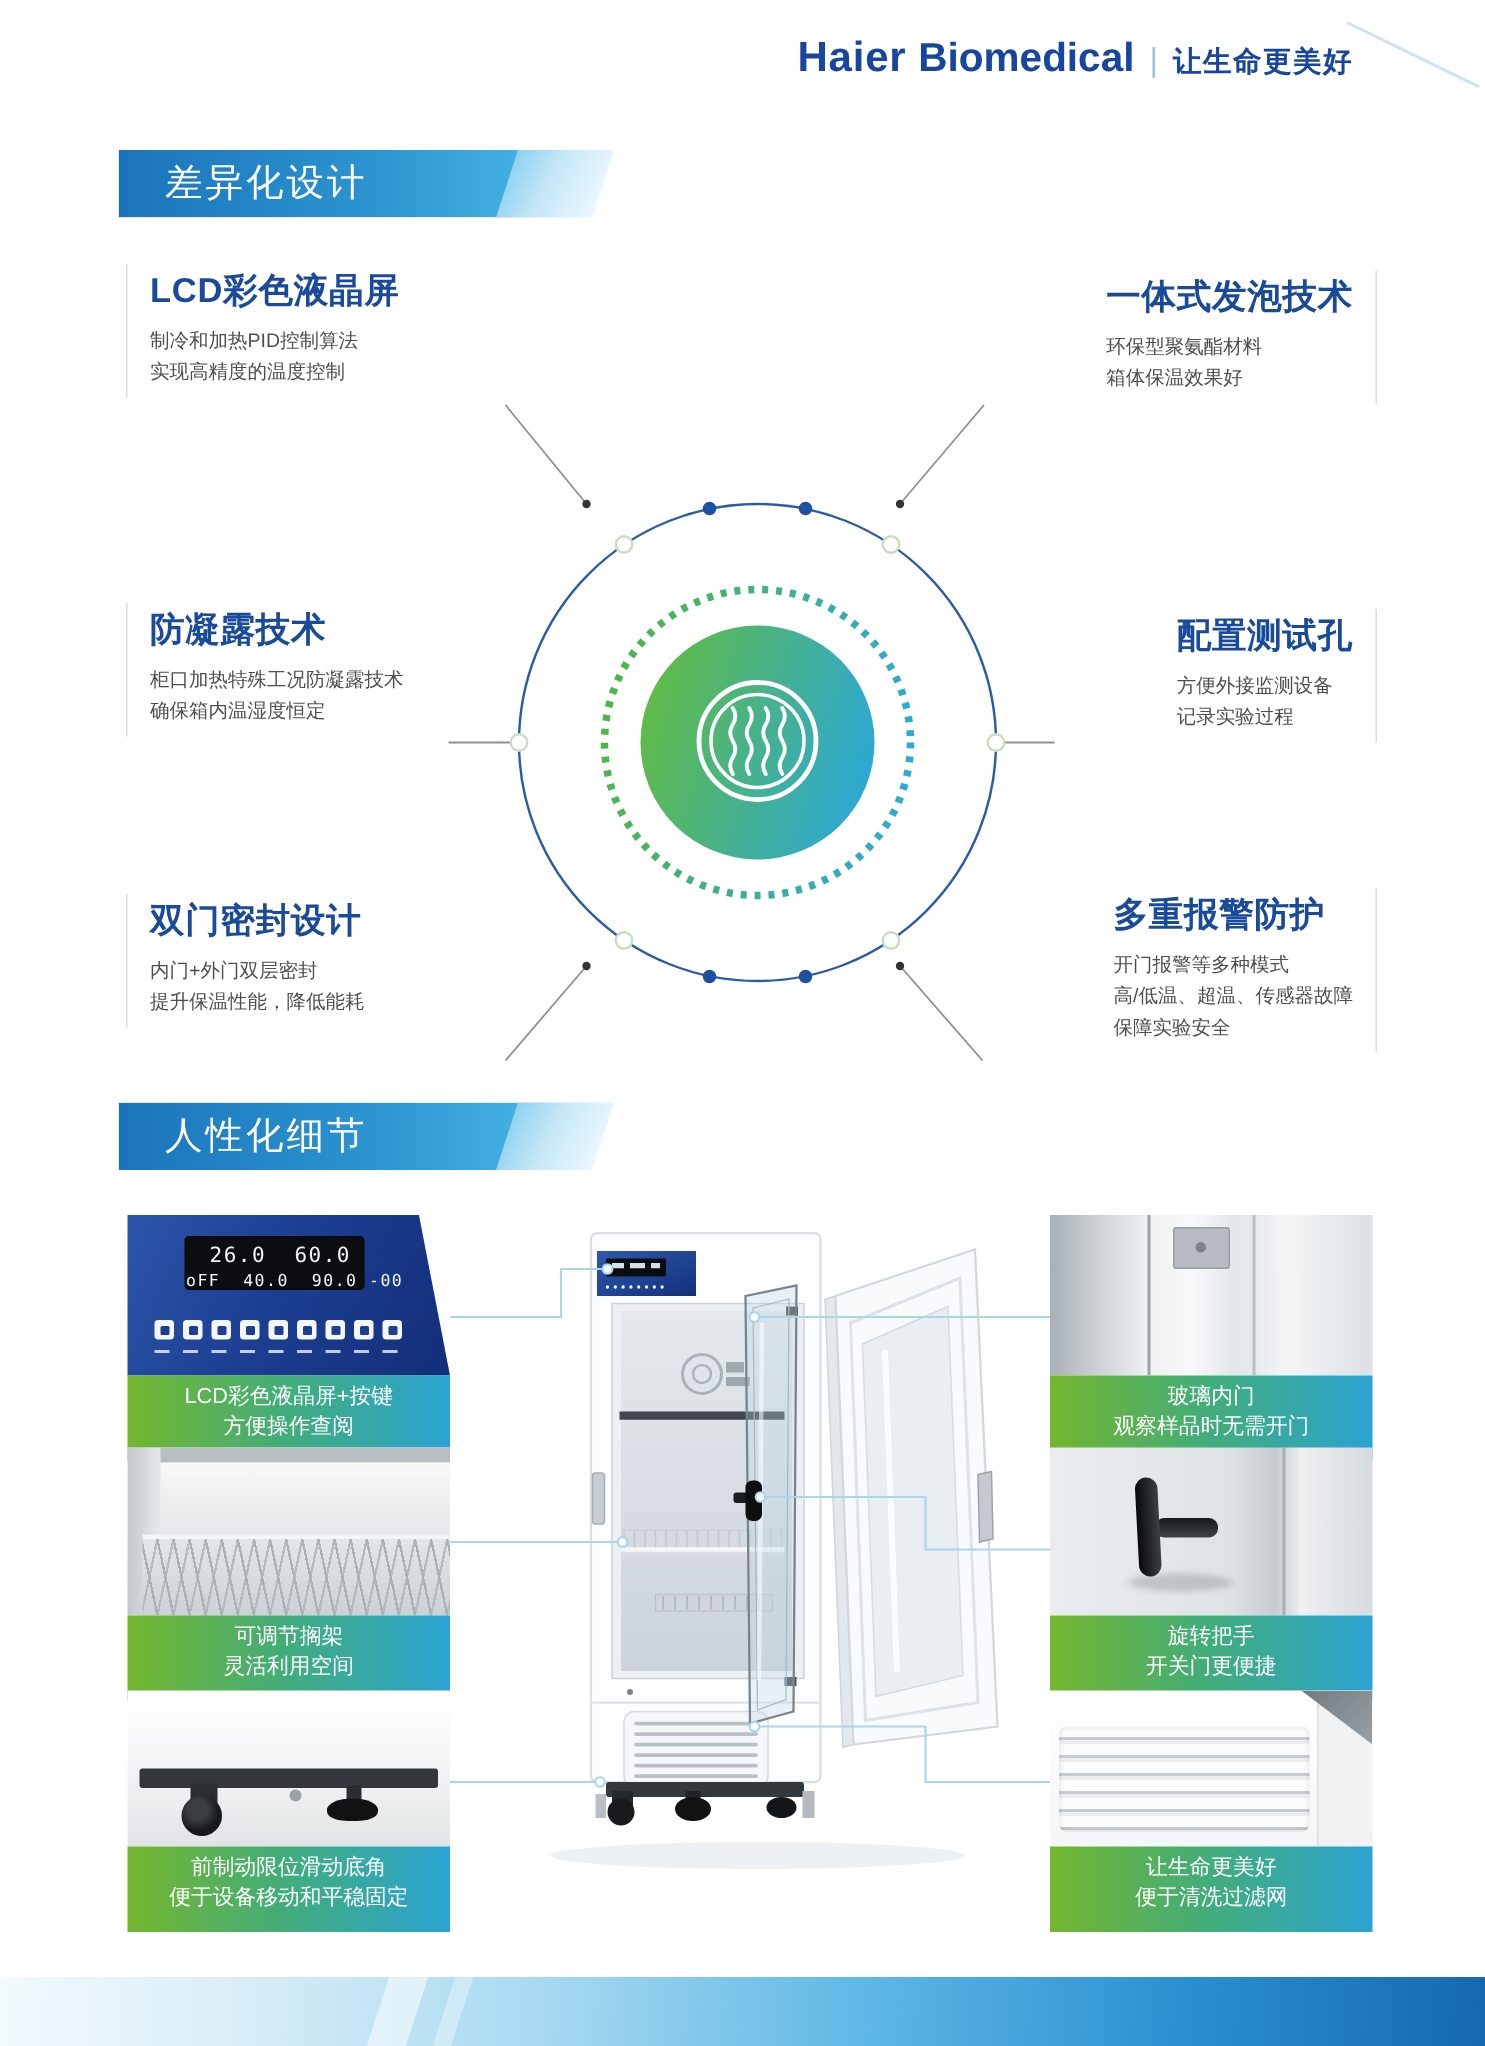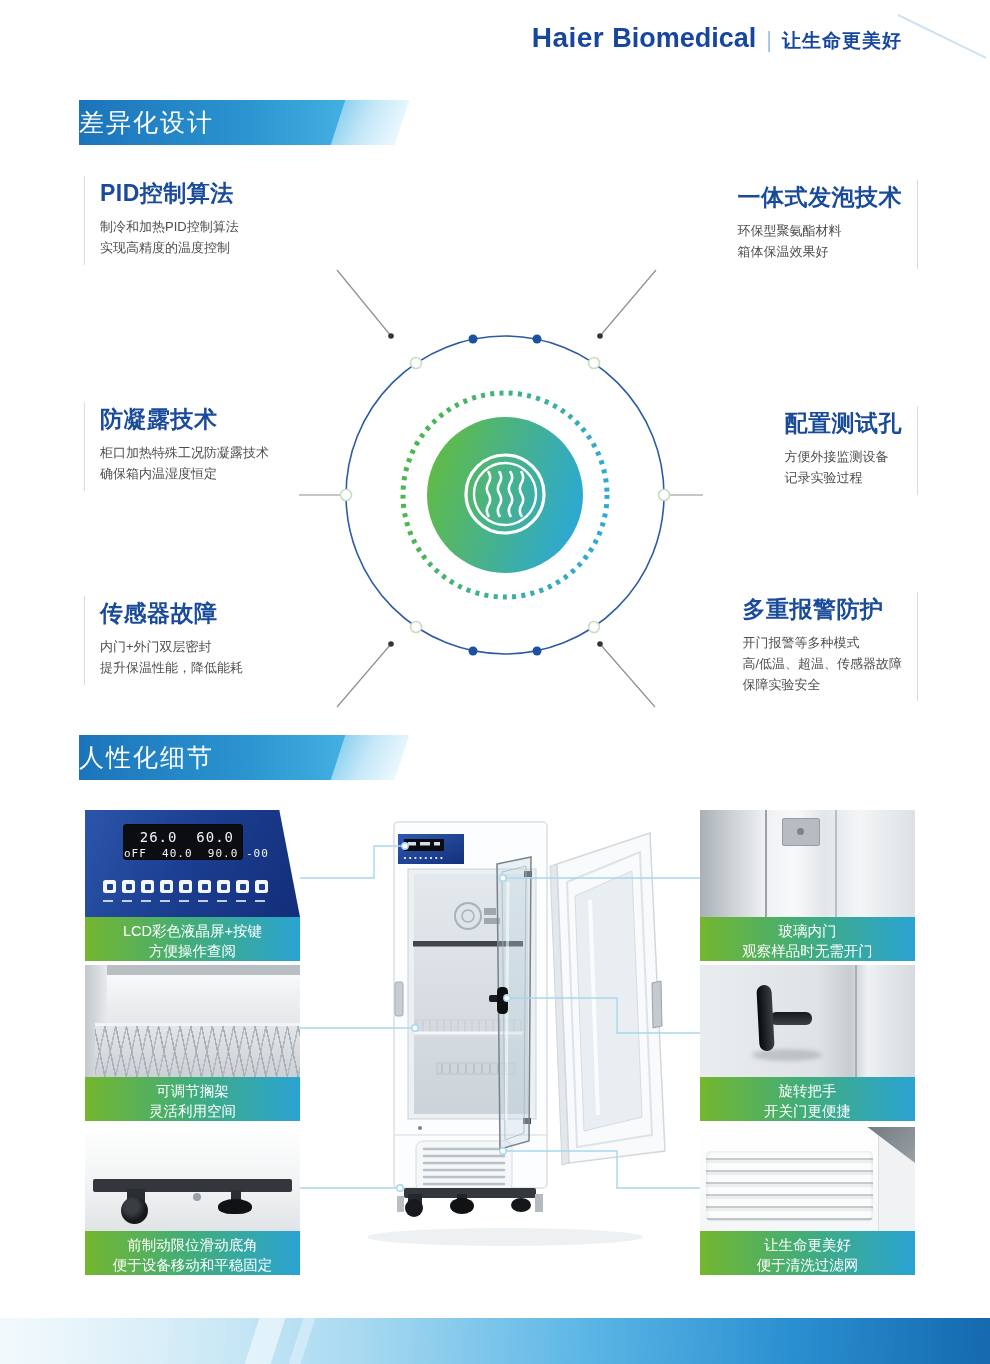--- a/index.html
+++ b/index.html
@@ -12,36 +12,36 @@
   .brand .biomed{font-size:27px;font-weight:700;color:#17469e;}
   .brand .sep{font-size:22px;color:#9cc4e6;font-weight:300;margin:0 2px;}
   .brand .slogan{font-size:19px;font-weight:700;color:#17469e;letter-spacing:1px;}
   .corner-line{position:absolute;left:898px;top:14px;width:98px;height:2px;background:#cfe2f2;
                transform:rotate(26deg);transform-origin:left center;}
 
   
   .band{position:absolute;left:79px;width:268px;height:45px;
         background:linear-gradient(90deg,#1b74bb 0%,#2b94cf 62%,#43b0e2 100%);
         clip-path:polygon(0 0,100% 0,calc(100% - 15px) 100%,0 100%);}
-  .band .t{font-size:25px;font-weight:500;color:#fff;letter-spacing:2px;line-height:45px;}
+  .band .t{font-size:25px;font-weight:500;color:#fff;letter-spacing:2px;line-height:45px;padding-left:31px;}
   .band-tail{position:absolute;width:64px;height:45px;transform:skewX(-18deg);
         background:linear-gradient(100deg,#8ed1ef 0%,#c6e8f8 45%,#ecf8fe 100%);}
 
   
   .feat{position:absolute;}
   .feat h3{margin:0 0 8px 0;font-size:23px;font-weight:700;color:#1a4b9b;letter-spacing:.5px;}
   .feat p{margin:0;font-size:13px;line-height:1.6;color:#4e4e4e;}
   .feat-left{left:84px;border-left:1px solid #dcdcdc;padding:2px 0 6px 15px;}
   .feat-right{right:72px;border-right:1px solid #dcdcdc;padding:2px 15px 6px 0;text-align:left;}
 
   svg{position:absolute;pointer-events:none;}
 
   
   .ph{position:absolute;width:215px;overflow:hidden;}
-  .cap{position:absolute;width:215px;height:44px;box-sizing:border-box;padding-top:4px;
+  .cap{position:absolute;width:215px;height:57px;box-sizing:border-box;padding-top:4px;
        background:linear-gradient(90deg,#74b62e 0%,#42ad79 48%,#2aa3d3 100%);
        color:#fff;font-size:14.5px;text-align:center;line-height:1.4;}
 
   
   .lcd-panel{background:linear-gradient(115deg,#2c55a9 0%,#1c3f92 45%,#132e79 100%);}
   .lcd-panel .corner{position:absolute;right:0;top:0;width:46px;height:100%;background:#fff;
        clip-path:polygon(55% 0,100% 0,100% 100%);}
   .lcd-screen{position:absolute;left:38px;top:14px;width:120px;height:36px;background:#0b0d11;
        border-radius:3px;border:1px solid #05070a;color:#f2f5f8;text-align:right;
        font-family:"DejaVu Sans Mono",monospace;padding:4px 8px 0 0;box-sizing:border-box;}
@@ -127,41 +127,41 @@
     <span class="slogan">让生命更美好</span>
   </div>
   <div class="corner-line"></div>
 
   <div class="band" style="top:100px;">
     <div class="t">差异化设计</div>
   </div>
   <div class="band-tail" style="left:338px;top:100px;"></div>
 
   <div class="feat feat-left" style="top:176px;">
-    <h3>PID控制算法</h3>
+    <h3>LCD彩色液晶屏</h3>
     <p>制冷和加热PID控制算法</p>
     <p>实现高精度的温度控制</p>
   </div>
   <div class="feat feat-right" style="top:180px;">
     <h3>一体式发泡技术</h3>
     <p>环保型聚氨酯材料</p>
     <p>箱体保温效果好</p>
   </div>
   <div class="feat feat-left" style="top:402px;">
     <h3>防凝露技术</h3>
     <p>柜口加热特殊工况防凝露技术</p>
     <p>确保箱内温湿度恒定</p>
   </div>
   <div class="feat feat-right" style="top:406px;">
     <h3>配置测试孔</h3>
     <p>方便外接监测设备</p>
     <p>记录实验过程</p>
   </div>
   <div class="feat feat-left" style="top:596px;">
-    <h3>传感器故障</h3>
+    <h3>双门密封设计</h3>
     <p>内门+外门双层密封</p>
     <p>提升保温性能，降低能耗</p>
   </div>
   <div class="feat feat-right" style="top:592px;">
     <h3>多重报警防护</h3>
     <p>开门报警等多种模式</p>
     <p>高/低温、超温、传感器故障</p>
     <p>保障实验安全</p>
   </div>
 

